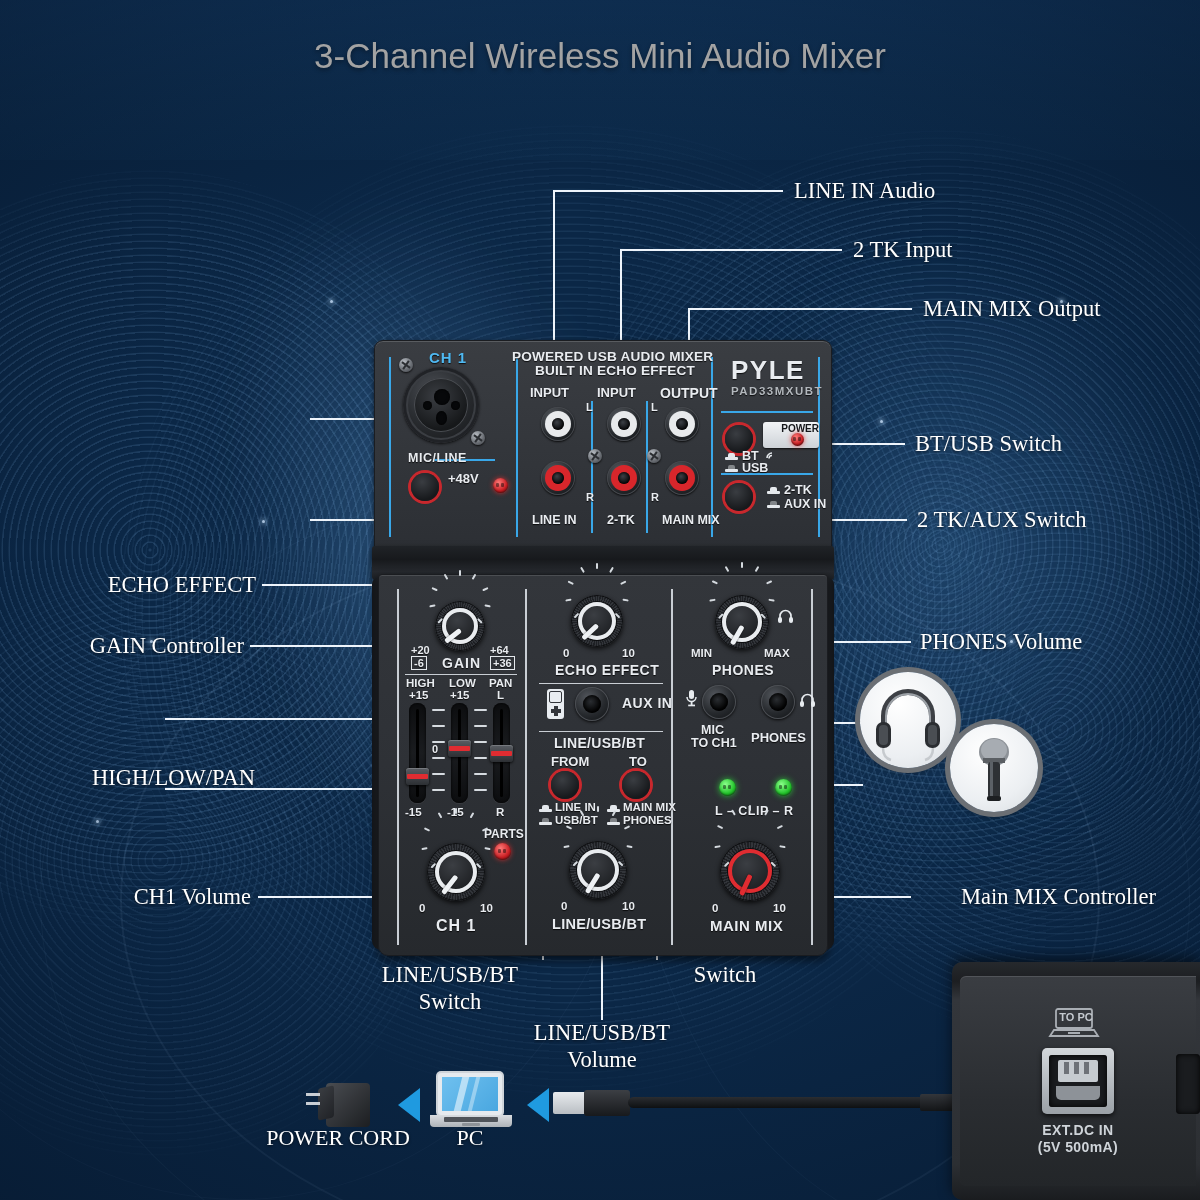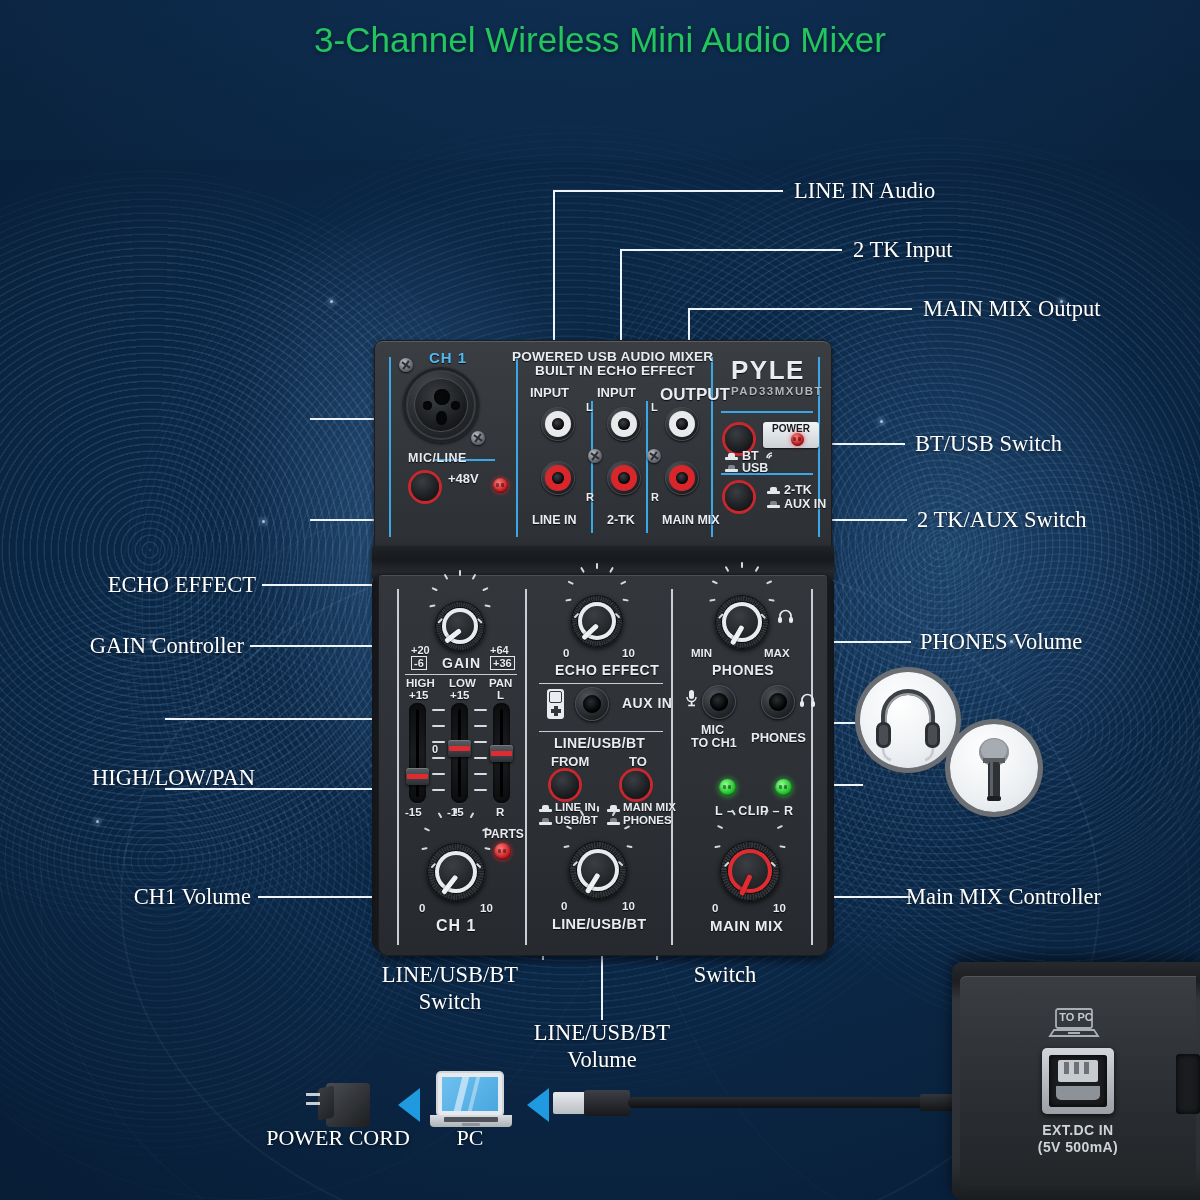--- a/index.html
+++ b/index.html
@@ -63,21 +63,21 @@
   .hdr{ position:absolute; left:0; top:8px; width:1200px; text-align:center; }
   .hdr h1{
     font-family:"Liberation Sans", sans-serif;
     font-size:74px; font-weight:bold; letter-spacing:-1px;
     line-height:1.0; white-space:nowrap;
   }
   .hdr h1 .w{ color:#f4f7fb; text-shadow:0 2px 4px rgba(0,0,0,.45); }
   .hdr h1 .g{ color:#b3b8bd; text-shadow:0 2px 4px rgba(0,0,0,.45); }
   .hdr h2{
     font-family:"Liberation Sans", sans-serif;
-    font-size:35px; font-weight:normal; color:#22c55e; margin-top:12px;
+    font-size:35px; font-weight:normal; color:#a3a3a3; margin-top:28px;
     text-shadow:0 2px 4px rgba(0,0,0,.4);
   }
 
   
   .cal{ position:absolute; color:#ffffff; font-size:22.5px;
         font-family:"Liberation Serif", serif; white-space:nowrap;
         text-shadow:0 1px 3px rgba(0,0,0,.6); line-height:1.18; }
   .cal.r{ text-align:left; }
   .cal.l{ text-align:right; }
   .cal.c{ text-align:center; }
@@ -195,21 +195,21 @@
     background:radial-gradient(circle at 38% 32%, #53575d, #26292d 55%, #0e1012 100%);
     box-shadow:0 1px 3px rgba(0,0,0,.85), inset 0 0 0 1px #4b4e53; }
   .trs::after{ content:""; position:absolute; left:8px; top:8px; width:18px; height:18px;
     border-radius:50%; background:radial-gradient(circle at 42% 36%, #2a2d31, #000 72%);
     box-shadow:inset 0 0 4px #000; }
 
   
   .pwrbadge{ position:absolute; width:56px; height:26px; border-radius:3px;
     background:linear-gradient(180deg,#f2f4f6,#cdd2d7);
     box-shadow:0 1px 2px rgba(0,0,0,.7); }
-  .pwrbadge span{ position:absolute; left:0; top:1px; width:56px; text-align:center;
+  .pwrbadge span{ position:absolute; left:0; top:1px; width:56px; text-align:right;
     font-family:"Liberation Sans",sans-serif; font-size:10px; font-weight:bold; color:#15171a; }
 
   
   .rock{ position:absolute; width:13px; height:7px; }
   .rock b{ position:absolute; left:0; bottom:0; width:13px; height:3px; background:#e4e8ec; border-radius:1px; }
   .rock u{ position:absolute; width:7px; height:4px; background:#e4e8ec; border-radius:2px 2px 0 0; }
   .rock.up u{ left:3px; bottom:3px; }
   .rock.dn u{ left:3px; bottom:3px; opacity:.45; }
 
   
@@ -285,21 +285,21 @@
   <div class="cal r" style="left:917px;top:507px">2 TK/AUX Switch</div>
 
   <div class="ln lnh" style="left:745px;top:641px;width:166px"></div>
   <div class="cal r" style="left:920px;top:629px">PHONES Volume</div>
 
   <div class="ln lnh" style="left:793px;top:722px;width:70px"></div>
   <div class="ln lnh" style="left:713px;top:784px;width:150px"></div>
   <div class="ln lnv" style="left:712px;top:722px;height:62px"></div>
 
   <div class="ln lnh" style="left:733px;top:896px;width:178px"></div>
-  <div class="cal r" style="left:906px;top:884px">Main MIX Controller</div>
+  <div class="cal r" style="left:961px;top:884px">Main MIX Controller</div>
 
   <div class="ln lnv" style="left:542px;top:800px;height:160px"></div>
   <div class="cal c" style="left:340px;top:962px;width:220px">
     <div>LINE/USB/BT</div>
     <div>Switch</div>
   </div>
 
   <div class="ln lnv" style="left:601px;top:912px;height:108px"></div>
   <div class="cal c" style="left:492px;top:1020px;width:220px">
     <div>LINE/USB/BT</div>
@@ -378,21 +378,21 @@
       <div class="ptxt" style="left:211px;top:150px;font-size:11px">R</div>
       <div class="ptxt" style="left:157px;top:172px;font-size:12.5px">LINE IN</div>
 
       <div class="ptxt" style="left:222px;top:44px;font-size:13px">INPUT</div>
       <div class="ptxt" style="left:276px;top:60px;font-size:11px">L</div>
       <div class="rca" style="left:232px;top:66px"></div>
       <div class="rca red" style="left:232px;top:120px"></div>
       <div class="ptxt" style="left:276px;top:150px;font-size:11px">R</div>
       <div class="ptxt" style="left:232px;top:172px;font-size:12.5px">2-TK</div>
 
-      <div class="ptxt" style="left:285px;top:44px;font-size:17px">OUTPUT</div>
+      <div class="ptxt" style="left:285px;top:44px;font-size:14px">OUTPUT</div>
       <div class="rca" style="left:290px;top:66px"></div>
       <div class="rca red" style="left:290px;top:120px"></div>
       <div class="ptxt" style="left:287px;top:172px;font-size:12.5px">MAIN MIX</div>
 
       <div class="screw" style="left:213px;top:108px"></div>
       <div class="screw" style="left:272px;top:108px"></div>
 
       <div class="ptxt" style="left:356px;top:14px;font-size:26px;letter-spacing:1.5px">PYLE</div>
       <div class="ptxt" style="left:356px;top:44px;font-size:11.5px;color:#b3b8bd;letter-spacing:1.5px">PAD33MXUBT</div>
 

